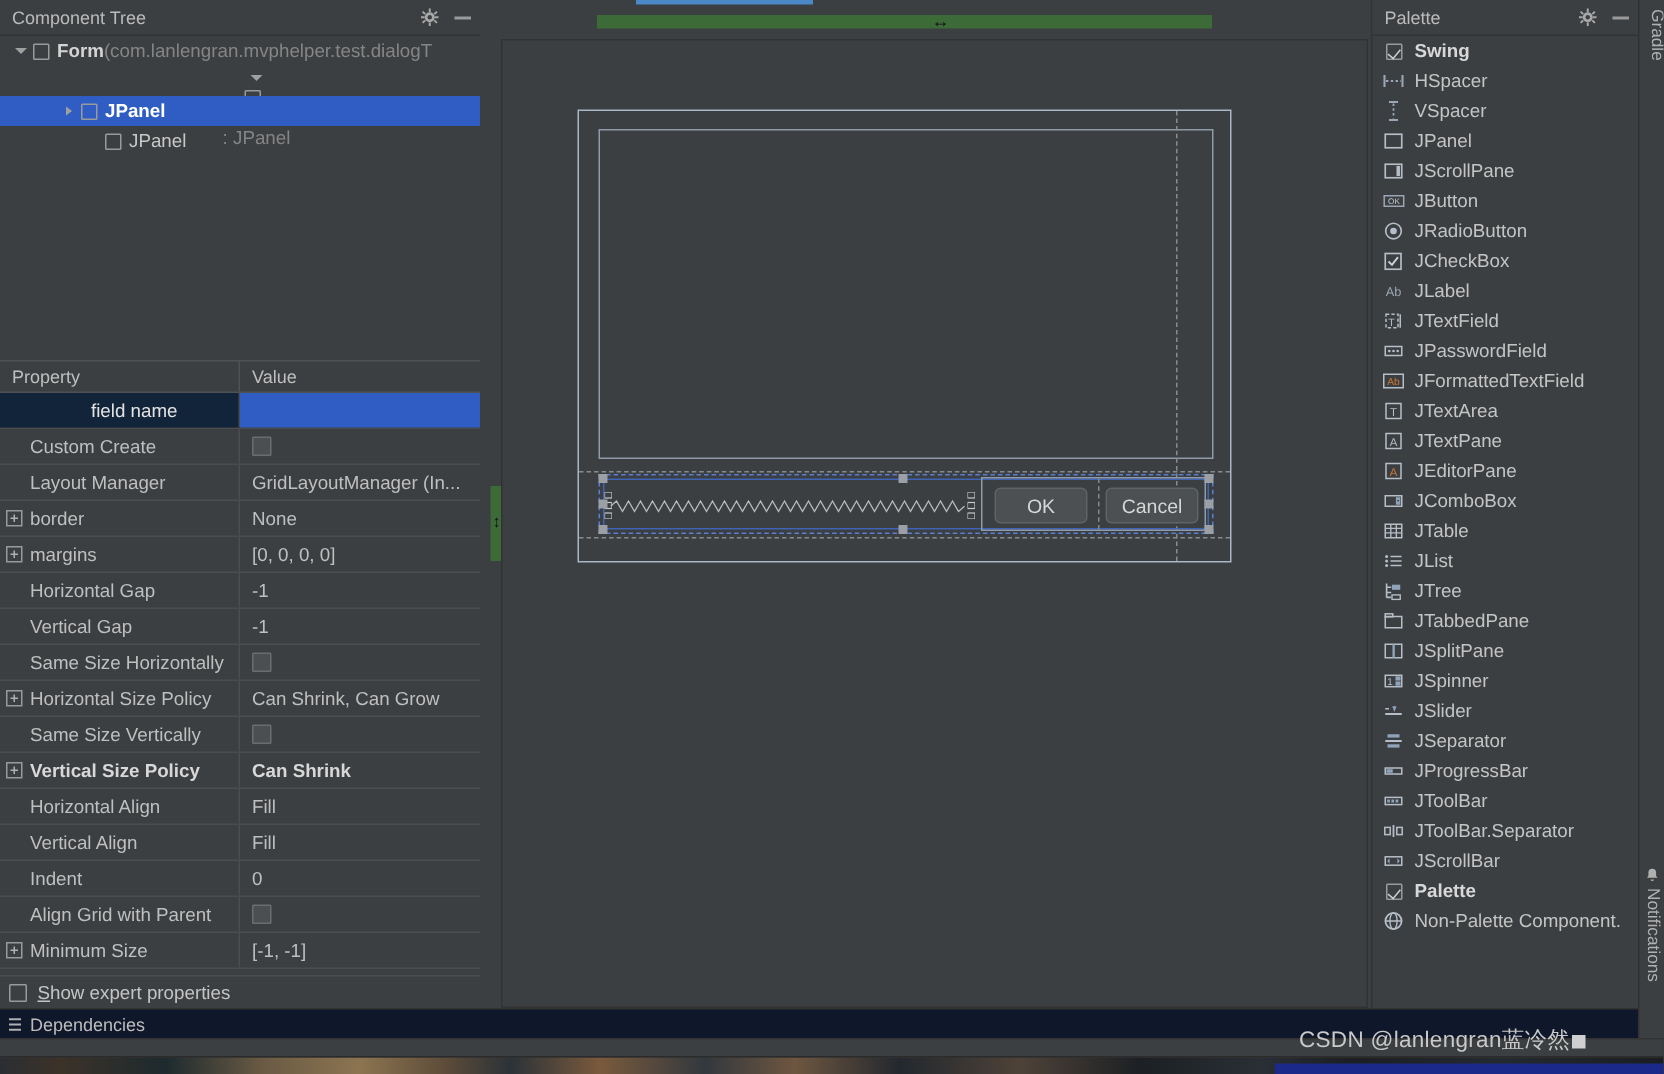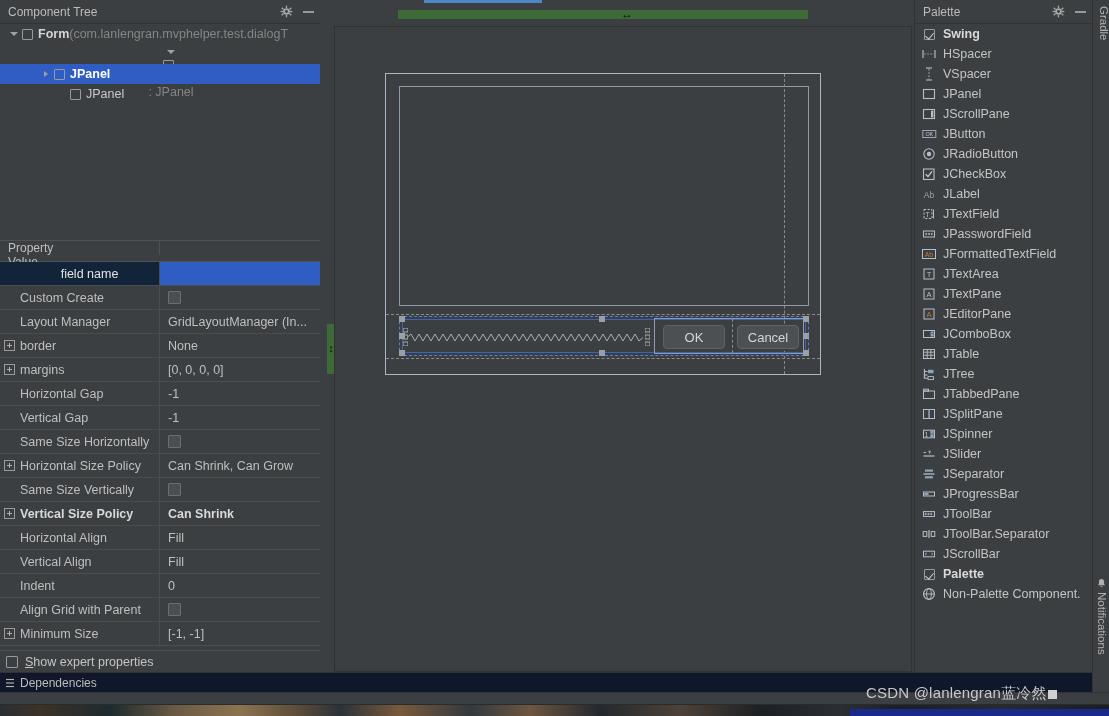--- a/index.html
+++ b/index.html
@@ -95,21 +95,21 @@
   .tr-label.bold { font-weight: bold; color: #d4d4d4; }
   .tr-dim { color: #858585; }
 
   
   #property-panel {
     position: absolute; left: 0; top: 240px; width: 320px; height: 432px;
     background: #3c3f41;
   }
   .prop-head-row {
     display: flex; height: 22px; background: #3c3f41;
-    border-top: 1px solid #4f5254; border-bottom: 1px solid #4f5254; flex-direction: column;
+    border-top: 1px solid #4f5254; border-bottom: 1px solid #4f5254;
   }
   .prop-head-cell {
     font-size: 12px; color: #bfbfbf; display: flex; align-items: center;
     padding-left: 8px;
   }
   .prop-head-cell.c1 { width: 160px; border-right: 1px solid #4f5254; }
   .prop-head-cell.c2 { width: 160px; }
 
   .prop-rows { position: relative; }
   .prop-row {
@@ -765,20 +765,33 @@
               <rect x="1.5" y="2.5" width="11" height="9" fill="none" stroke="#b6bfc9" stroke-width="1"></rect>
               <line x1="1.5" y1="5.2" x2="12.5" y2="5.2" stroke="#b6bfc9" stroke-width="0.9"></line>
               <line x1="1.5" y1="8.2" x2="12.5" y2="8.2" stroke="#b6bfc9" stroke-width="0.9"></line>
               <line x1="5.2" y1="2.5" x2="5.2" y2="11.5" stroke="#b6bfc9" stroke-width="0.9"></line>
               <line x1="8.9" y1="2.5" x2="8.9" y2="11.5" stroke="#b6bfc9" stroke-width="0.9"></line>
             </svg>
         </span>
         <span>JTable</span>
       </div>
 
+      <div class="pal-row">
+        <span class="pal-ico">
+          <svg width="14" height="14" viewBox="0 0 14 14">
+              <circle cx="2.4" cy="4" r="1" fill="#b6bfc9"></circle>
+              <circle cx="2.4" cy="7" r="1" fill="#b6bfc9"></circle>
+              <circle cx="2.4" cy="10" r="1" fill="#b6bfc9"></circle>
+              <line x1="5" y1="4" x2="12.4" y2="4" stroke="#b6bfc9" stroke-width="1.1"></line>
+              <line x1="5" y1="7" x2="12.4" y2="7" stroke="#b6bfc9" stroke-width="1.1"></line>
+              <line x1="5" y1="10" x2="12.4" y2="10" stroke="#b6bfc9" stroke-width="1.1"></line>
+            </svg>
+        </span>
+        <span>JList</span>
+      </div>
 
       <div class="pal-row">
         <span class="pal-ico">
           <svg width="14" height="14" viewBox="0 0 14 14">
               <line x1="2.4" y1="2" x2="2.4" y2="11.5" stroke="#b6bfc9" stroke-width="1.1"></line>
               <line x1="2.4" y1="4.5" x2="5.5" y2="4.5" stroke="#b6bfc9" stroke-width="1.1"></line>
               <line x1="2.4" y1="8" x2="5.5" y2="8" stroke="#b6bfc9" stroke-width="1.1"></line>
               <line x1="2.4" y1="11.2" x2="5.5" y2="11.2" stroke="#b6bfc9" stroke-width="1.1"></line>
               <rect x="6" y="2.8" width="5.5" height="3.4" fill="#8fa3bb"></rect>
               <rect x="6" y="9.6" width="5.5" height="3" fill="none" stroke="#b6bfc9" stroke-width="0.9"></rect>

